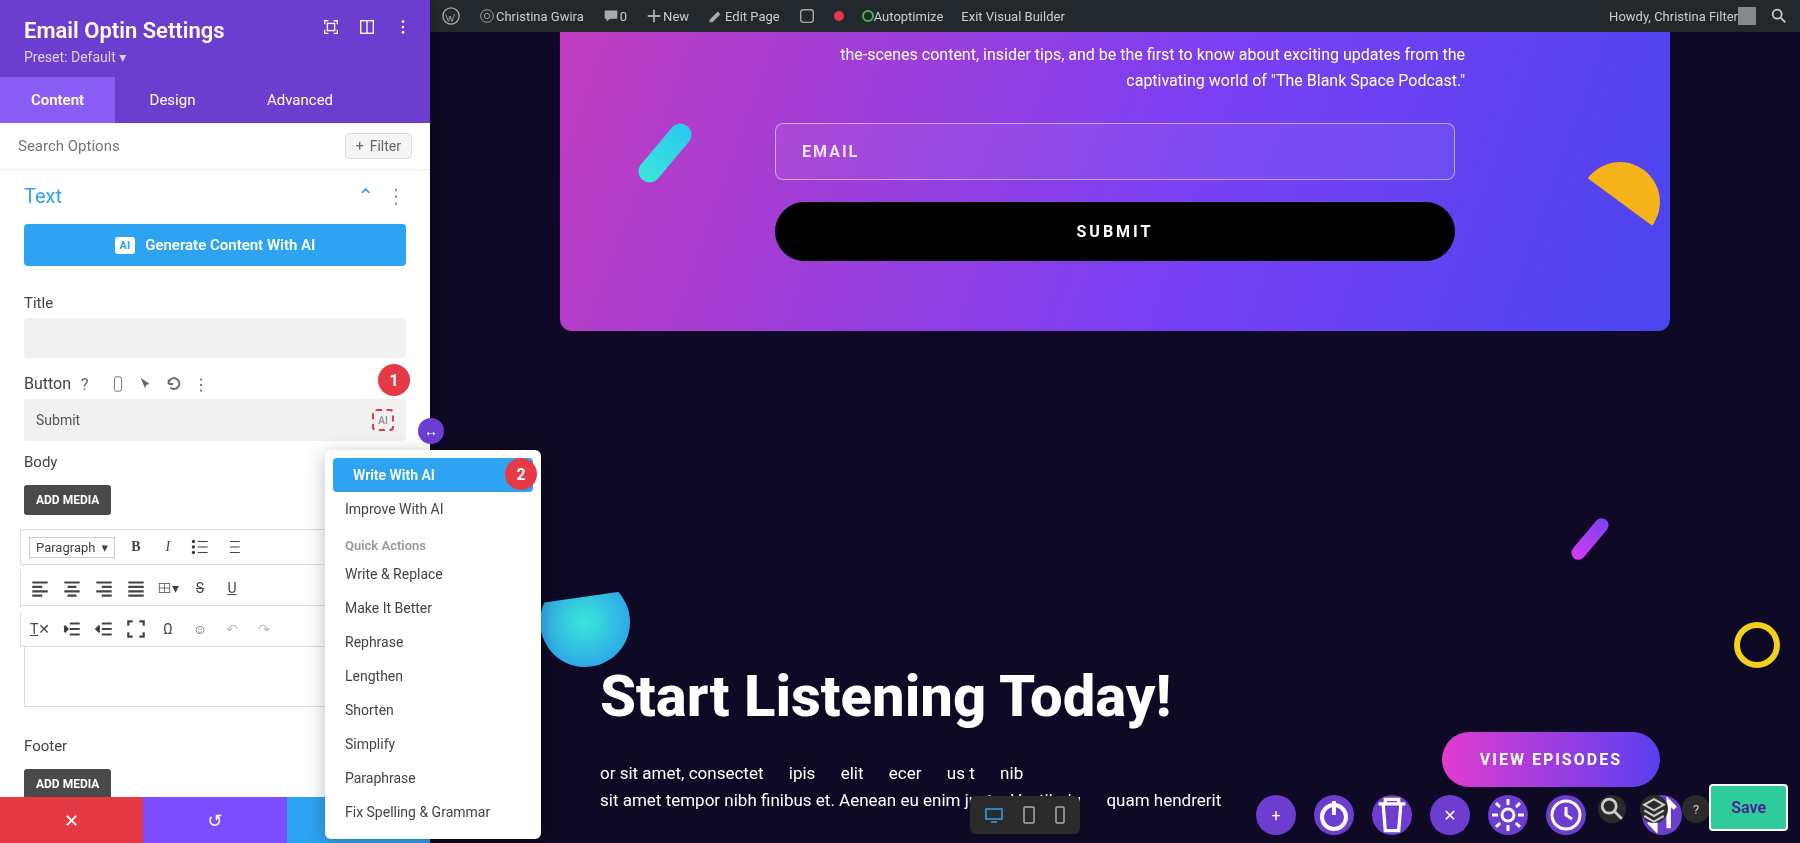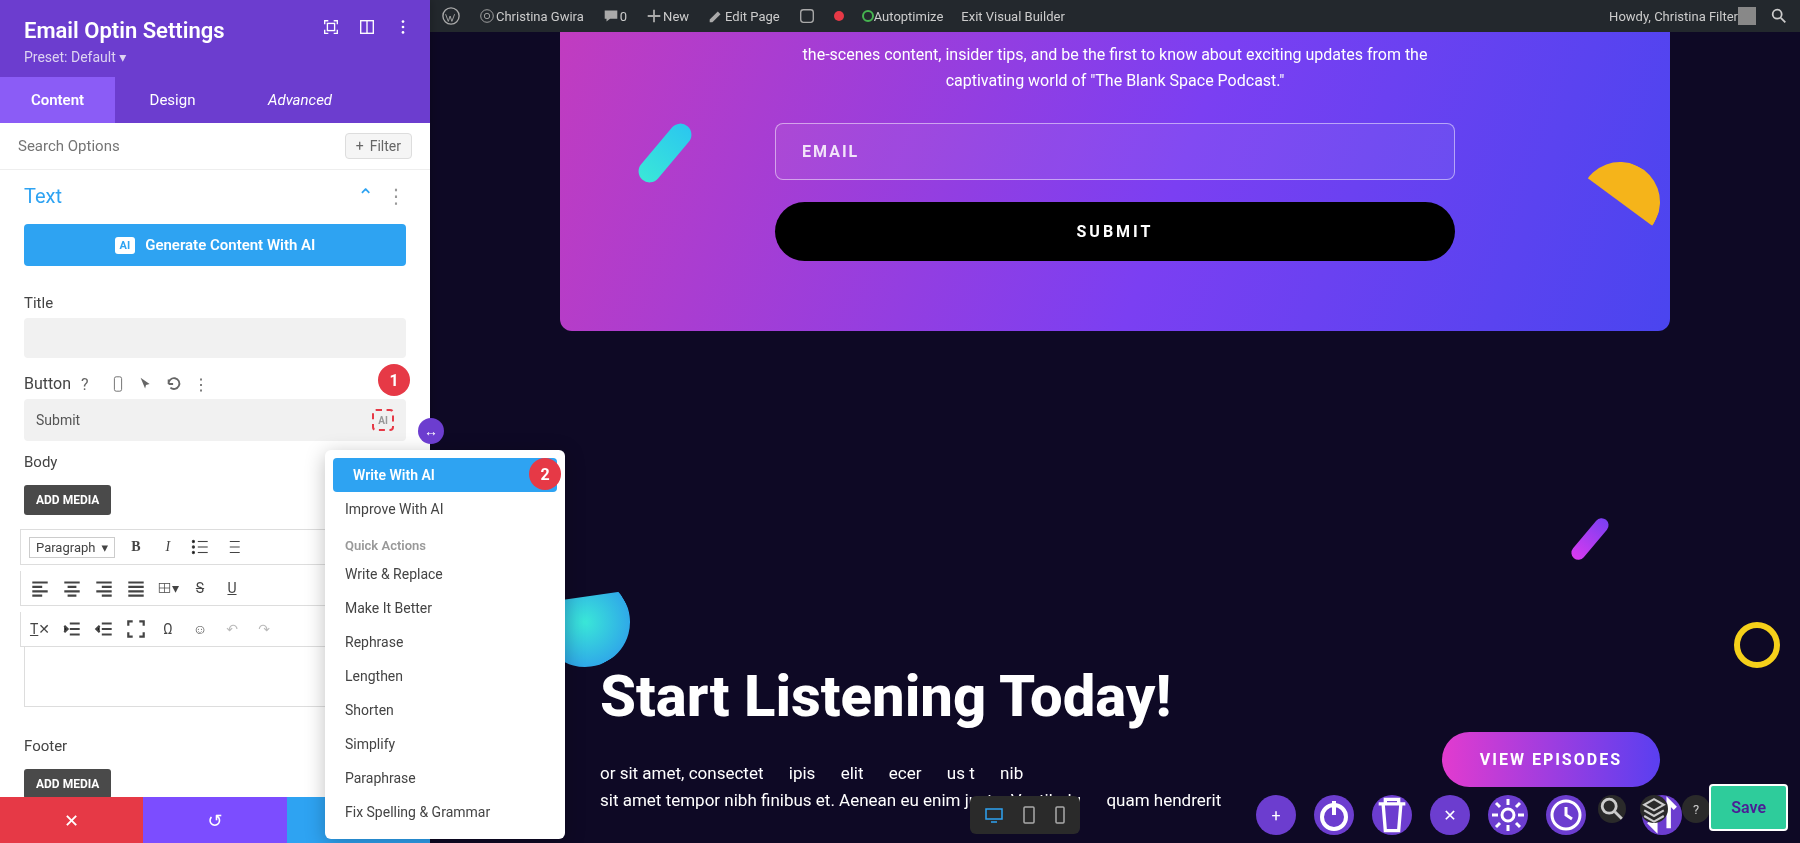--- a/index.html
+++ b/index.html
@@ -20,21 +20,21 @@
 .panel-head { background: #6c3dcf; color: #fff; padding: 18px 24px 12px; position: relative; }
 .panel-title { font-size: 22px; font-weight: 600; }
 .preset-row { font-size: 14px; margin-top: 6px; color: #ddd3f2; cursor: pointer; }
 .head-icons { position: absolute; right: 18px; top: 18px; display: flex; gap: 18px; }
 .head-icon { width: 18px; height: 18px; color: #fff; cursor: pointer; }
 
 .tabs { display: flex; background: #6c3dcf; }
 .tab { flex: none; padding: 14px 0; text-align: center; color: #fff; font-size: 15px; cursor: pointer; }
 .tab-content { width: 115px; background: #8b5cf6; font-weight: 600; }
 .tab-design { width: 115px; }
-.tab-advanced { width: 140px; font-style: italic; }
+.tab-advanced { width: 140px; }
 
 .search-row { display: flex; align-items: center; padding: 10px 18px; border-bottom: 1px solid #eee; }
 .search-input { flex: 1; border: none; font-size: 15px; color: #999; outline: none; }
 .filter-btn { display: flex; align-items: center; gap: 6px; font-size: 14px; color: #666; border: 1px solid #ddd; border-radius: 4px; padding: 4px 10px; cursor: pointer; background:#f5f5f5; }
 
 .section { padding: 14px 24px 0; }
 .sect-head { display: flex; align-items: center; justify-content: space-between; color: #2ea3f2; font-size: 20px; }
 .sect-head-right { display: flex; gap: 12px; color: #999; }
 
 .gen-btn { margin: 16px 24px; background: #2ea3f2; color: #fff; border-radius: 4px; padding: 12px; text-align: center; font-size: 15px; font-weight: 600; cursor: pointer; display: flex; align-items: center; justify-content: center; gap: 10px; }
@@ -52,39 +52,39 @@
 .editor-tabs { position: absolute; right: 24px; display: flex; }
 .editor-tab { padding: 8px 18px; font-size: 14px; color: #555; border: 1px solid #ddd; border-bottom: none; background:#f7f7f7; cursor:pointer; }
 
 .toolbar { margin: 6px 20px 0; border: 1px solid #ddd; padding: 6px 8px; display: flex; flex-wrap: wrap; gap: 10px; align-items: center; font-size: 14px; color: #444; }
 .tb-select { border: 1px solid #ccc; padding: 2px 6px; font-size: 13px; display:flex; align-items:center; gap:6px; }
 .tb-btn { width: 22px; height: 22px; display: flex; align-items: center; justify-content: center; cursor: pointer; }
 
 .editor-body { margin: 0 24px; border: 1px solid #ddd; border-top: none; height: 60px; }
 
 
-.ai-menu { position: absolute; left: 325px; top: 450px; width: 240px; background: #fff; border-radius: 6px; box-shadow: 0 4px 20px rgba(0,0,0,.25); z-index: 90; padding: 8px 0 10px; }
+.ai-menu { position: absolute; left: 325px; top: 450px; width: 216px; background: #fff; border-radius: 6px; box-shadow: 0 4px 20px rgba(0,0,0,.25); z-index: 90; padding: 8px 0 10px; }
 .ai-item { padding: 9px 20px; font-size: 14px; color: #444; cursor: pointer; }
 .ai-item.active { background: #2ea3f2; color: #fff; border-radius: 4px; margin: 0 8px; font-weight: 600; position: relative; }
 .ai-section-label { padding: 12px 20px 4px; font-size: 13px; color: #999; font-weight: 600; }
 
 
 .grip { position: absolute; left: 418px; top: 418px; width: 26px; height: 26px; background: #6c3dcf; border-radius: 50%; color: #fff; display: flex; align-items: center; justify-content: center; z-index: 95; cursor: ew-resize; font-size:14px;}
 
 
 .panel-bottom { position: absolute; bottom: 0; left: 0; width: 430px; height: 46px; display: flex; z-index: 70; }
 .pb { flex: 1; display: flex; align-items: center; justify-content: center; color: #fff; cursor: pointer; font-size: 18px; }
 .pb-cancel { background: #e63946; }
 .pb-undo { background: #7c4dff; }
 .pb-redo { background: #2ea3f2; }
 
 
 .canvas { position: absolute; left: 430px; right: 0; top: 32px; bottom: 0; overflow: hidden; }
 .hero { margin: 0 auto; width: 1110px; background: linear-gradient(110deg, #c13cc0 0%, #7b3ff2 55%, #4a45ef 100%); border-radius: 0 0 12px 12px; padding: 10px 60px 70px; color: #fff; text-align: center; position: relative; }
-.hero-text { font-size: 16px; line-height: 1.6; max-width: 700px; margin: 0 auto 30px; }
+.hero-text { font-size: 16px; line-height: 1.6; max-width: 700px; margin: 0 auto 30px; text-align: right; }
 .email-field { width: 680px; margin: 0 auto 22px; border: 1px solid rgba(255,255,255,.5); border-radius: 8px; padding: 18px 26px; text-align: left; font-weight: 700; letter-spacing: 2px; color: rgba(255,255,255,.85); background: rgba(255,255,255,.06); cursor: text; }
 .submit-btn { width: 680px; margin: 0 auto; background: #000; color: #fff; border-radius: 40px; padding: 20px; font-weight: 700; letter-spacing: 3px; cursor: pointer; }
 
 .deco-pill { position: absolute; width: 70px; height: 22px; border-radius: 20px; transform: rotate(-50deg); }
 .deco-teal { background: linear-gradient(90deg,#3ae7d8,#2bc7ef); left: 70px; top: 110px; }
 .deco-pink { background: linear-gradient(90deg,#d83af0,#7b3ff2); right: 185px; top: 500px; width:50px; height:14px; }
 .deco-orange { position: absolute; right: 10px; top: 130px; width: 80px; height: 80px; background: #f5b41a; border-radius: 50%; clip-path: polygon(0 0, 100% 0, 100% 60%, 0 40%); transform: rotate(25deg); }
 .deco-ring { position: absolute; right: 20px; top: 590px; width: 46px; height: 46px; border: 6px solid #f5d01a; border-radius: 50%; }
 .deco-halfteal { position: absolute; left: 110px; top: 545px; width: 90px; height: 90px; background: radial-gradient(circle,#3ae7d8,#2b8fef); border-radius: 50%; clip-path: polygon(0 0, 100% 40%, 100% 100%, 0 100%); transform: rotate(-30deg);}
 

